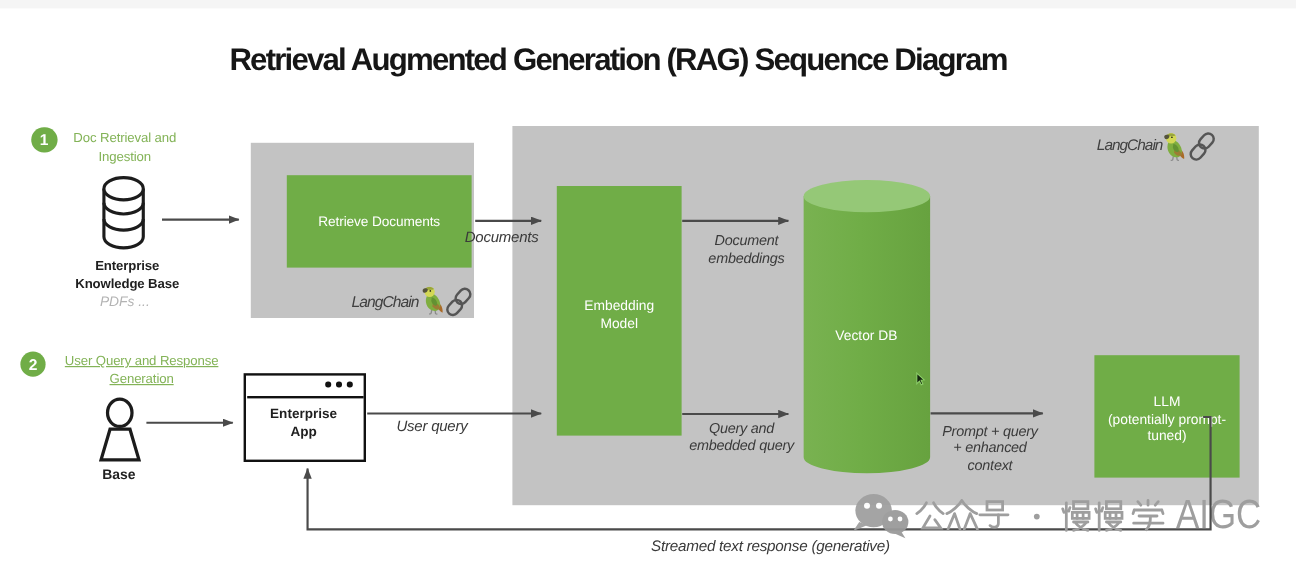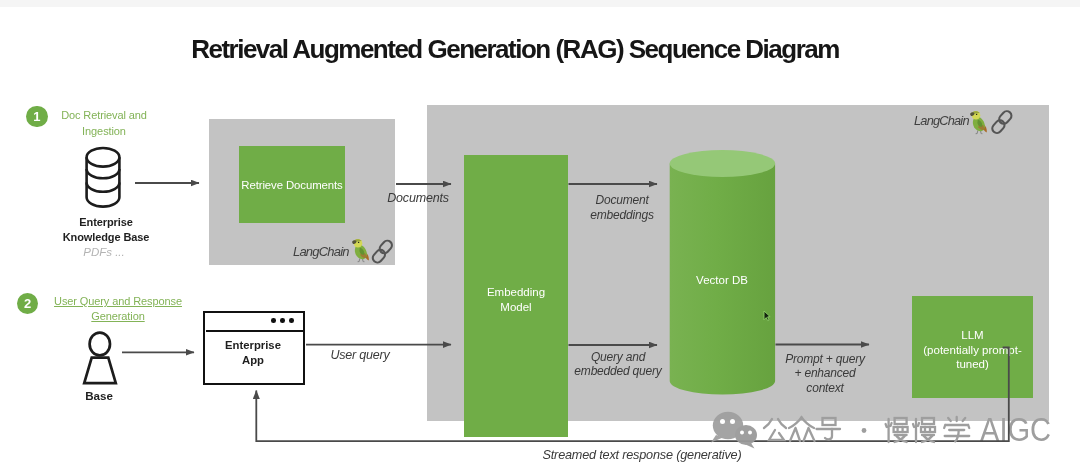--- a/index.html
+++ b/index.html
@@ -17,22 +17,22 @@
 </head>
 <body>
 
 <div class="abs" style="left:0;top:0;width:1080px;height:7px;background:#f5f5f5;"></div>
 
 <div class="abs" style="left:515px;top:12px;transform:translateX(-50%);font-size:26px;font-weight:bold;color:#161616;letter-spacing:-1.5px;white-space:nowrap;margin-top:22px;">Retrieval Augmented Generation (RAG) Sequence Diagram</div>
 
 <div class="abs gray" style="left:209px;top:119px;width:186px;height:146px;"></div>
 <div class="abs gray" style="left:427px;top:105px;width:622px;height:316px;"></div>
 
-<div class="abs green" style="left:239px;top:146px;width:106px;height:77px;font-size:11.4px;letter-spacing:-0.1px;">Retrieve Documents</div>
-<div class="abs green" style="left:464px;top:155px;width:104px;height:282px;font-size:11.5px;line-height:14.5px;padding-top:7px;box-sizing:border-box;">Embedding<br>Model</div>
+<div class="abs green" style="left:239px;top:146px;width:154px;height:77px;font-size:11.4px;letter-spacing:-0.1px;">Retrieve Documents</div>
+<div class="abs green" style="left:464px;top:155px;width:104px;height:208px;font-size:11.5px;line-height:14.5px;padding-top:7px;box-sizing:border-box;">Embedding<br>Model</div>
 <div class="abs green" style="left:881px;top:296px;width:121px;height:102px;font-size:11.5px;line-height:14.5px;padding-top:6px;box-sizing:border-box;margin-left:31px;">LLM<br>(potentially prompt-<br>tuned)</div>
 
 <div class="abs" style="left:26px;top:105.5px;width:21.5px;height:21.5px;border-radius:50%;background:#70ad47;color:#fff;font-weight:bold;font-size:13px;display:flex;align-items:center;justify-content:center;">1</div>
 <div class="abs" style="left:17px;top:293px;width:21px;height:21px;border-radius:50%;background:#70ad47;color:#fff;font-weight:bold;font-size:13px;display:flex;align-items:center;justify-content:center;">2</div>
 
 <div class="abs ctr glabel" style="left:104px;top:106.5px;">Doc Retrieval and<br>Ingestion</div>
 <div class="abs ctr glabel" style="left:118px;top:294px;line-height:15.3px;text-decoration:underline;">User Query and Response<br>Generation</div>
 
 <div class="abs ctr bold" style="left:106px;top:214.5px;font-size:11px;letter-spacing:-0.1px;line-height:15.1px;">Enterprise<br>Knowledge Base</div>
 <div class="abs ctr" style="left:104px;top:246px;font-style:italic;color:#b3b3b3;font-size:11.5px;">PDFs ...</div>

